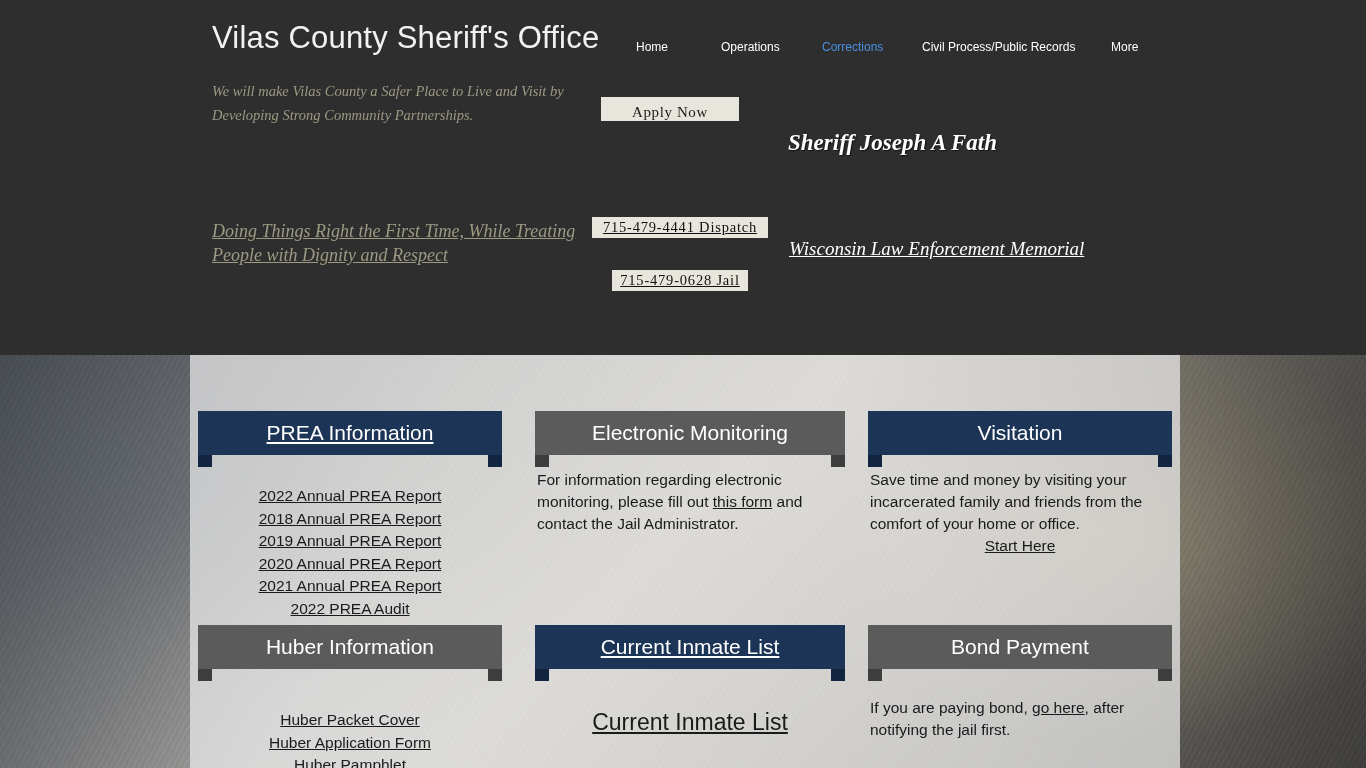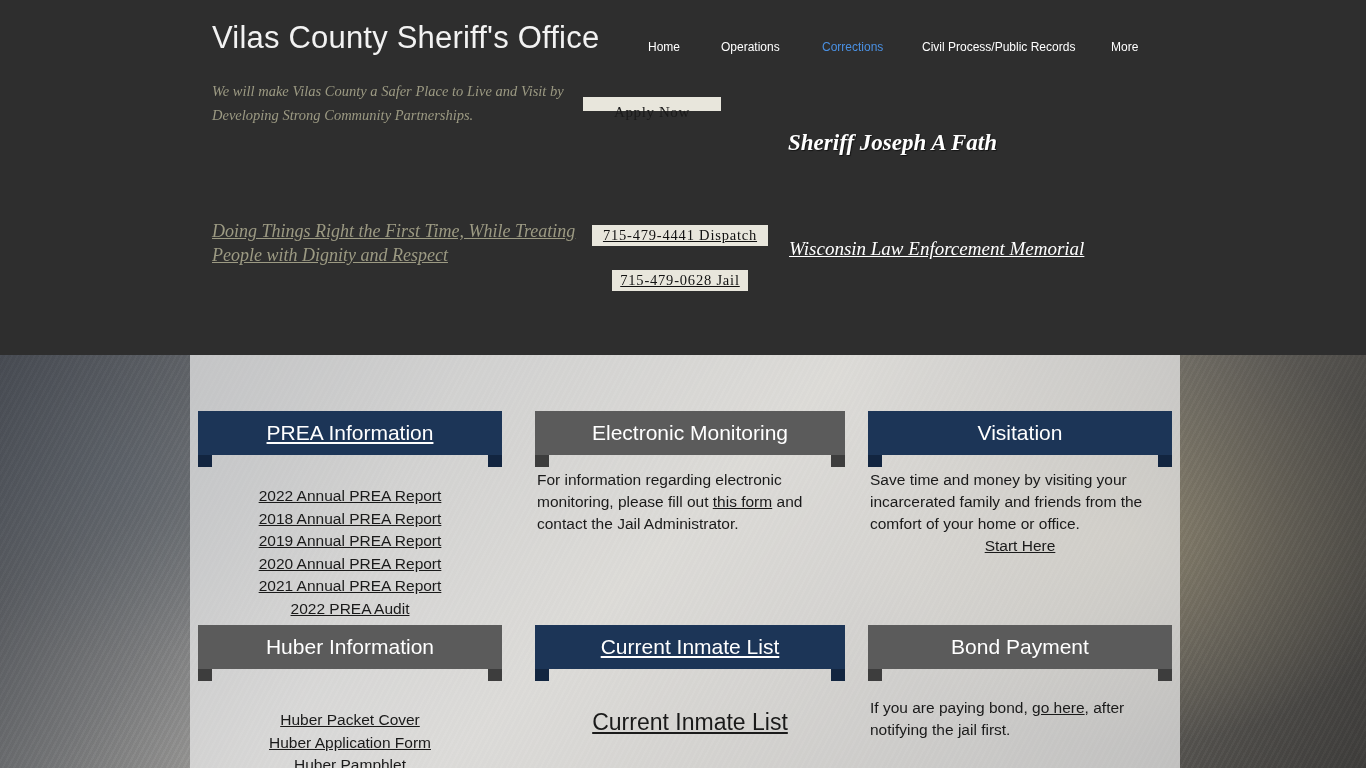--- a/index.html
+++ b/index.html
@@ -36,21 +36,21 @@
   }
   .nav-item {
     position: absolute;
     top: 0;
     font-size: 12px;
     color: #ffffff;
     white-space: nowrap;
     cursor: pointer;
   }
   .nav-item.active { color: #4a90e2; }
-  .nav-0 { left: 18px; }
+  .nav-0 { left: 6px; }
   .nav-1 { left: 91px; }
   .nav-2 { left: 192px; }
   .nav-3 { left: 292px; }
   .nav-4 { left: 481px; }
 
   .tagline1 {
     position: absolute;
     left: 212px; top: 79px;
     width: 390px;
     font-family: "Liberation Serif", serif;
@@ -65,22 +65,22 @@
     width: 370px;
     font-family: "Liberation Serif", serif;
     font-style: italic;
     font-size: 18px;
     line-height: 24px;
     color: #9c9a83;
     text-decoration: underline;
   }
   .apply-btn {
     position: absolute;
-    left: 583px; top: 97px;
-    width: 138px; height: 14px;
+    left: 601px; top: 97px;
+    width: 138px; height: 24px;
     background: #e8e6dc;
     border: none;
     font-family: "Liberation Serif", serif;
     font-size: 15px;
     color: #1a1a1a;
     letter-spacing: 0.6px;
     cursor: pointer;
     text-align: center;
     line-height: 31px;
   }
@@ -100,21 +100,21 @@
     background: #e8e6dc;
     font-family: "Liberation Serif", serif;
     font-size: 14.5px;
     color: #111;
     letter-spacing: 0.8px;
     text-align: center;
     white-space: nowrap;
     text-decoration: underline;
     padding: 2px 6px;
   }
-  .phone-dispatch { left: 592px; top: 217px; width: 176px; margin-top: 8px; }
+  .phone-dispatch { left: 592px; top: 217px; width: 176px; }
   .phone-jail { left: 612px; top: 270px; width: 136px; }
   .memorial {
     position: absolute;
     left: 789px; top: 238px;
     font-family: "Liberation Serif", serif;
     font-style: italic;
     font-size: 19px;
     color: #ffffff;
     text-decoration: underline;
     white-space: nowrap;

